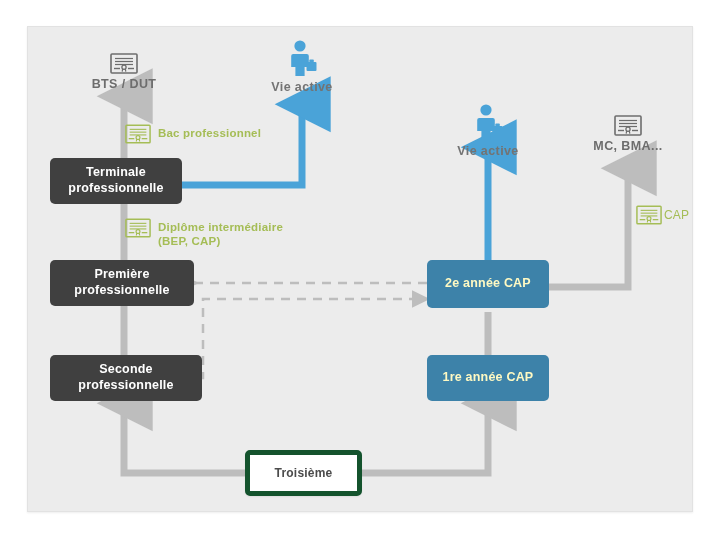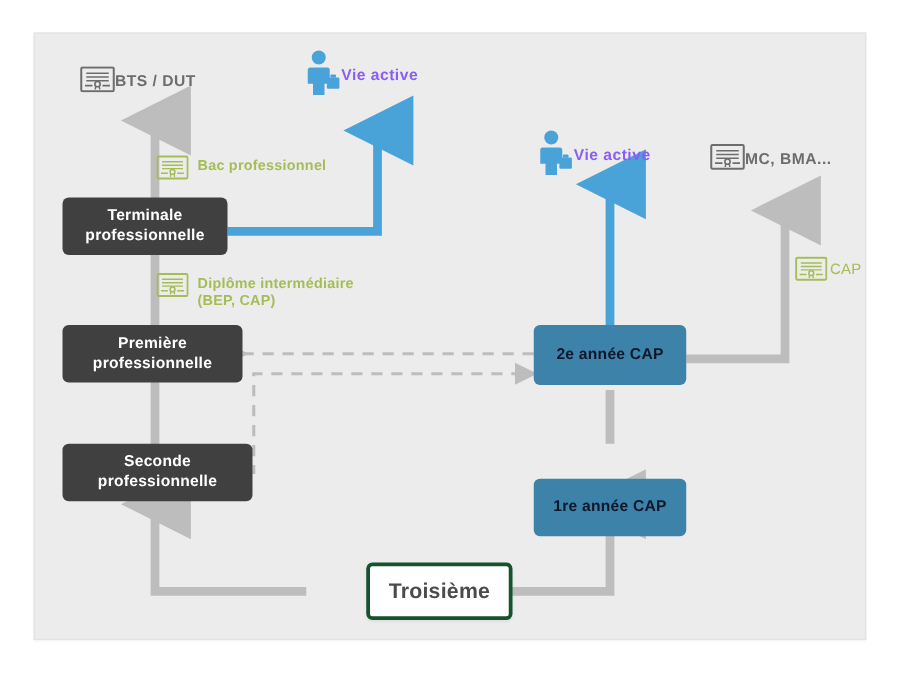--- a/index.html
+++ b/index.html
@@ -56,50 +56,50 @@
     font-weight: bold;
     letter-spacing: 0.2px;
   }
   .node-dark {
     background: #404040;
     color: #ffffff;
     font-size: 12.5px;
   }
   .node-blue {
     background: #3d82a9;
-    color: #0f172a;
+    color: #fef9c3;
     font-size: 12.5px;
   }
   .node-white {
     background: #ffffff;
     color: #4b4b4b;
-    font-size: 17px;
-    border: 3px solid #14532d;
+    font-size: 12px;
+    border: 5px solid #14532d;
     box-shadow: 0 1px 2px rgba(0,0,0,0.06);
-    margin-left: 48px;
   }
   .node span { display: block; }
 
   
   .outcome {
     position: absolute;
     display: flex;
+    flex-direction: column;
     align-items: center;
     width: 120px;
     text-align: center;
   }
   .outcome .ocap {
     font-size: 12.5px;
     font-weight: bold;
     letter-spacing: 0.4px;
     margin-top: 3px;
     white-space: nowrap;
   }
   .outcome.gray .ocap { color: #6d6d6d; }
-  .outcome.blue .ocap { color: #8b5cf6; }
+  .outcome.blue .ocap { color: #737373; }
 
   
   .diploma {
     position: absolute;
     display: flex;
     align-items: flex-start;
     gap: 7px;
   }
   .diploma .dtext {
     font-size: 11.5px;
@@ -286,21 +286,21 @@
       <span>professionnelle</span>
     </div>
   </div>
 
   <div class="node node-blue" style="left:427px; top:260px; width:122px; height:48px;">
     <div>
       <span>2e année CAP</span>
     </div>
   </div>
 
-  <div class="node node-blue" style="left:427px; top:355px; width:122px; height:46px;margin-top:28px;">
+  <div class="node node-blue" style="left:427px; top:355px; width:122px; height:46px;">
     <div>
       <span>1re année CAP</span>
     </div>
   </div>
 
   <div class="node node-white" style="left:245px; top:450px; width:117px; height:46px;">
     <div>
       <span>Troisième</span>
     </div>
   </div>

